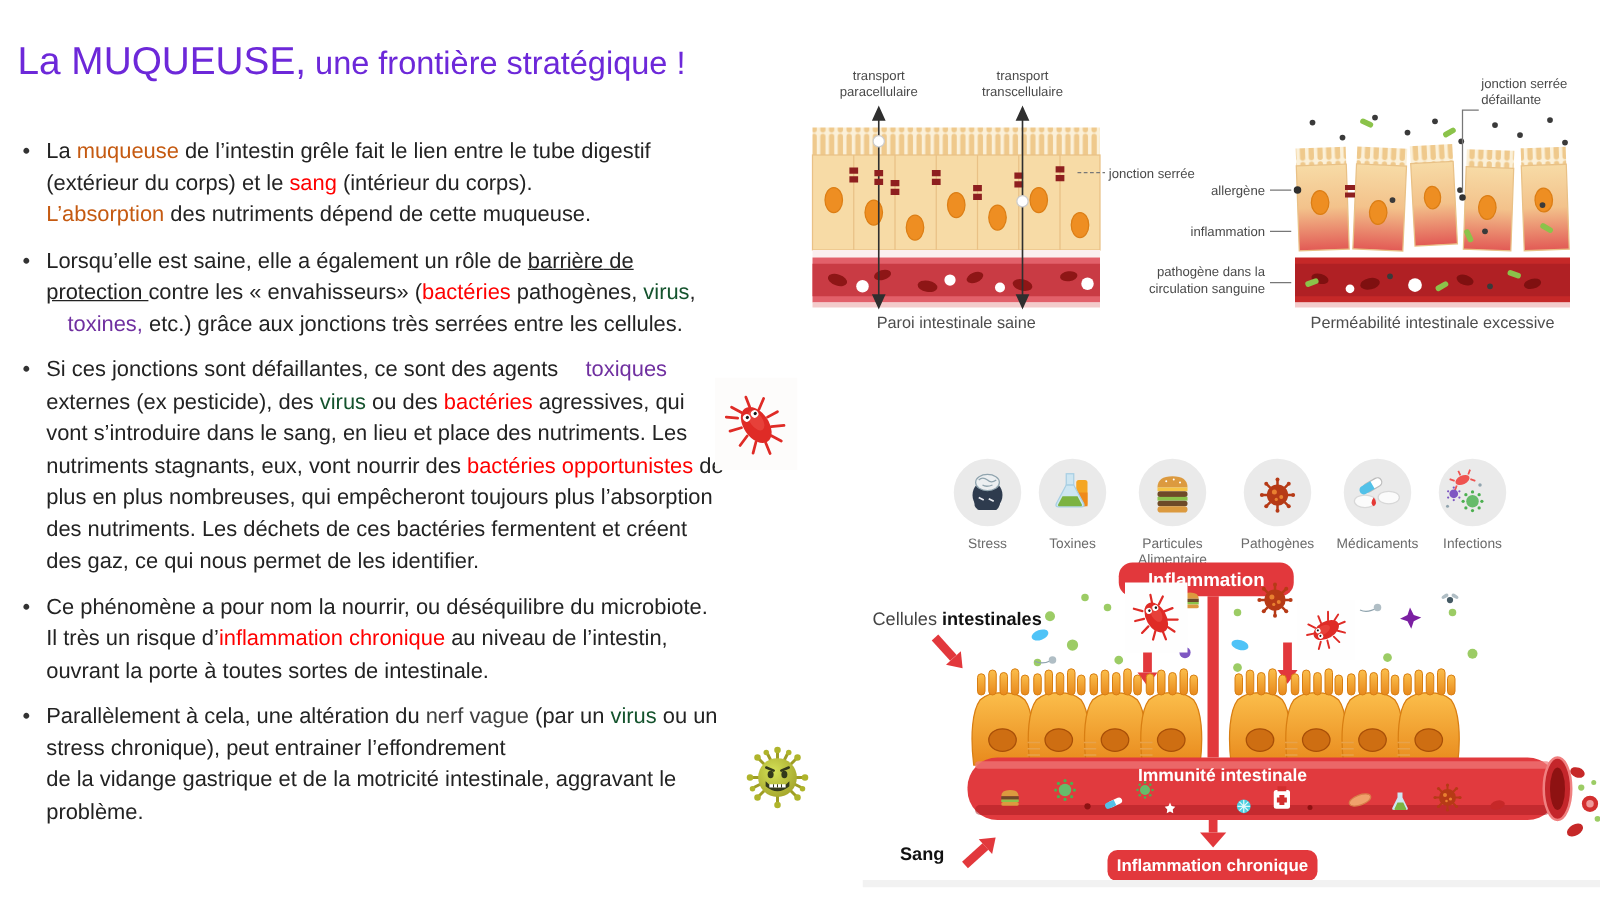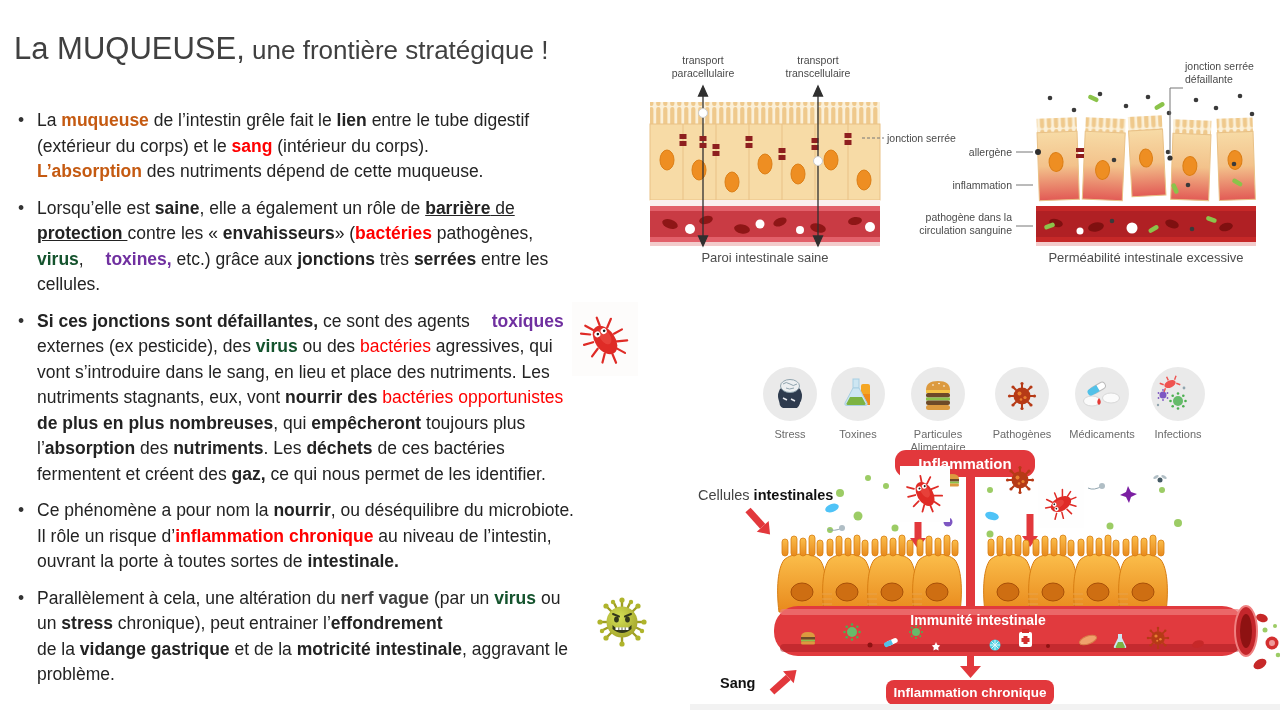--- a/index.html
+++ b/index.html
@@ -1,26 +1,26 @@
 <!DOCTYPE html>
 <html><head>
 <meta charset="utf-8">
 <style>
   html,body{margin:0;padding:0;background:#888;}
   .slide{position:relative;width:1280px;height:720px;background:#FFFFFF;overflow:hidden;
          font-family:"Liberation Sans",sans-serif;color:#232323;}
   
-  .title{position:absolute;left:14px;top:30px;margin:0;font-weight:400;color:#404040;white-space:nowrap;}
+  .title{position:absolute;left:14px;top:30px;margin:0;font-weight:400;color:#6d28d9;white-space:nowrap;}
   .title .t1{font-size:31px;}
   .title .t2{font-size:26px;}
   
   .bullets{position:absolute;left:16px;top:108px;width:566px;font-size:17.5px;line-height:25.5px;}
   .bullet{position:relative;padding-left:21px;margin-bottom:11px;}
   .bullet::before{content:"•";position:absolute;left:2px;top:0;color:#333;}
-  .b{font-weight:bold;text-align:right;}
+  .b{font-weight:normal;text-align:right;}
   .u{text-decoration:underline;}
   .orange{color:#C55A11;}
   .red{color:#FF0000;}
   .darkred{color:#404040;}
   .green{color:#14532d;}
   .purple{color:#7030A0;padding-left:17px;}
   
   .fig-top{position:absolute;left:648px;top:40px;width:612px;height:230px;}
   .fig-bottom{position:absolute;left:690px;top:358px;width:590px;height:352px;}
   .clip-bact{position:absolute;left:572px;top:302px;width:66px;height:74px;}
@@ -38,21 +38,21 @@
 <body>
 
 <div class="slide">
 
   <h1 class="title"><span class="t1">La MUQUEUSE,</span><span class="t2"> une frontière stratégique !</span></h1>
 
   <div class="bullets" id="bullets">
       <div class="bullet"><span>La </span><span class="b orange">muqueuse</span><span> de l’intestin grêle fait le </span><span class="b">lien</span><span> entre le tube digestif (extérieur du corps) et le </span><span class="b red">sang</span><span> (intérieur du corps).</span><br><span class="b orange">L’absorption</span><span> des nutriments dépend de cette muqueuse.</span></div>
       <div class="bullet"><span>Lorsqu’elle est </span><span class="b">saine</span><span>, elle a également un rôle de </span><span class="b u">barrière</span><span class="u"> de </span><span class="b u">protection </span><span>contre les « </span><span class="b">envahisseurs</span><span>» (</span><span class="b red">bactéries</span><span> pathogènes, </span><span class="b green">virus</span><span>, </span><span class="b purple">toxines,</span><span> etc.) grâce aux </span><span class="b">jonctions</span><span> très </span><span class="b">serrées</span><span> entre les cellules.</span></div>
       <div class="bullet"><span class="b">Si ces jonctions sont défaillantes,</span><span> ce sont des agents </span><span class="b purple">toxiques</span><span> externes (ex pesticide), des </span><span class="b green">virus</span><span> ou des </span><span class="red">bactéries</span><span> agressives, qui vont s’introduire dans le sang, en lieu et place des nutriments. Les nutriments stagnants, eux, vont </span><span class="b">nourrir des </span><span class="red">bactéries opportunistes</span><span> </span><span class="b">de plus en plus nombreuses</span><span>, qui </span><span class="b">empêcheront</span><span> toujours plus l’</span><span class="b">absorption</span><span> des </span><span class="b">nutriments</span><span>. Les </span><span class="b">déchets</span><span> de ces bactéries fermentent et créent des </span><span class="b">gaz,</span><span> ce qui nous permet de les identifier.</span></div>
-      <div class="bullet"><span>Ce phénomène a pour nom la </span><span class="b">nourrir</span><span>, ou déséquilibre du microbiote.</span><br><span>Il rôle un risque d’</span><span class="b red">inflammation chronique</span><span> au niveau de l’intestin, ouvrant la porte à toutes sortes de </span><span class="b">intestinale.</span></div>
+      <div class="bullet"><span>Ce phénomène a pour nom la </span><span class="b">nourrir</span><span>, ou déséquilibre du microbiote.</span><br><span>Il très un risque d’</span><span class="b red">inflammation chronique</span><span> au niveau de l’intestin, ouvrant la porte à toutes sortes de </span><span class="b">intestinale.</span></div>
       <div class="bullet"><span>Parallèlement à cela, une altération du </span><span class="b darkred">nerf vague</span><span> (par un </span><span class="b green">virus</span><span> ou un </span><span class="b">stress</span><span> chronique), peut entrainer l’</span><span class="b">effondrement</span><br><span>de la </span><span class="b">vidange gastrique</span><span> et de la </span><span class="b">motricité intestinale</span><span>, aggravant le problème.</span></div>
     </div>
 
   <div class="clip-bact">
     <svg width="66" height="74" viewBox="0 0 66 74">
       <rect x="0" y="0" width="66" height="74" fill="#FDFCFB"></rect>
       <g transform="translate(33,38) rotate(-35)">
         <path d="M-9,-13 l-7,-6 M-11,-5 l-9,-3 M-11,3 l-9,3 M-8,11 l-7,6 M-2,16 l-2,9 M5,14 l4,8 M9,8 l9,5 M11,0 l9,1 M9,-9 l8,-5 M4,-15 l2,-8 M-4,-15 l-4,-8" stroke="#DF2B26" stroke-width="2.2" stroke-linecap="round" fill="none"></path>
         <ellipse rx="10" ry="16" fill="#DF2B26"></ellipse>
         <ellipse cx="2" cy="-3" rx="5" ry="9" fill="#EA4A42" opacity="0.7"></ellipse>

